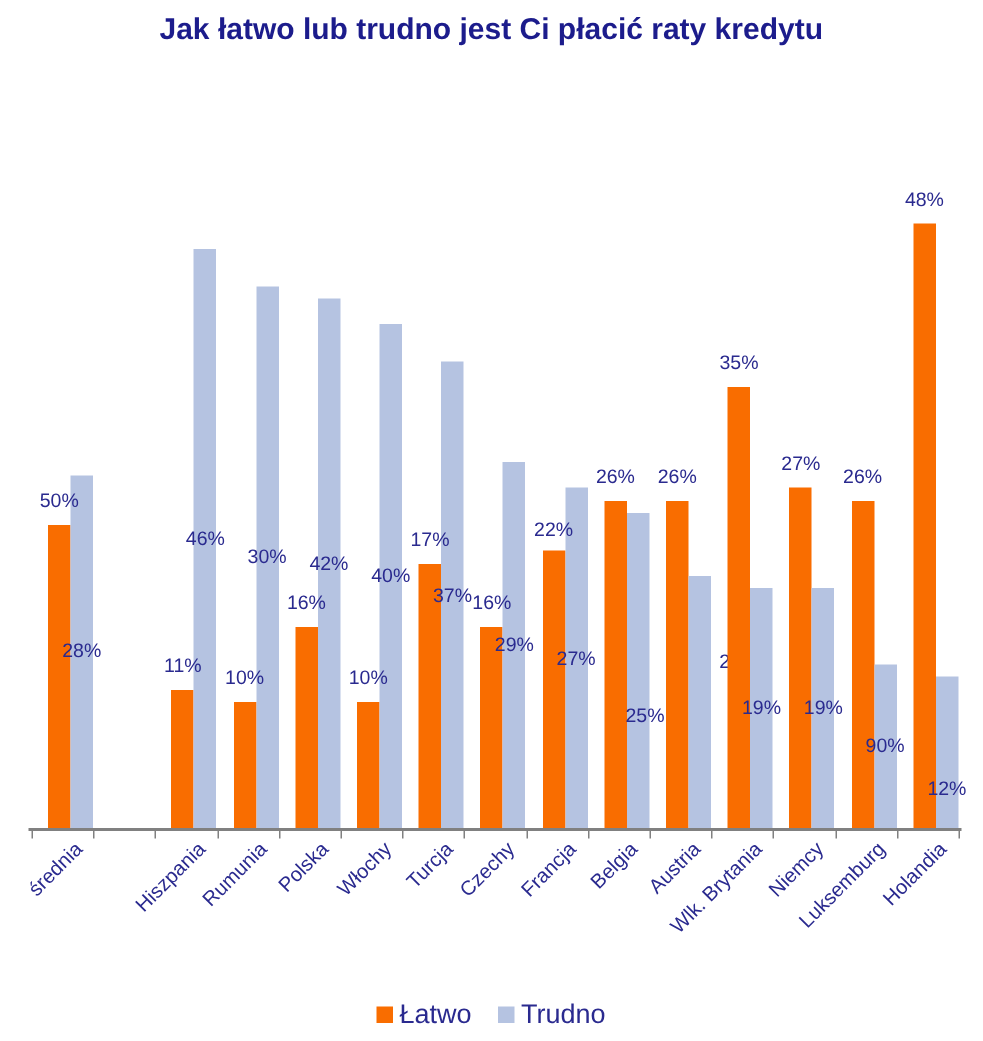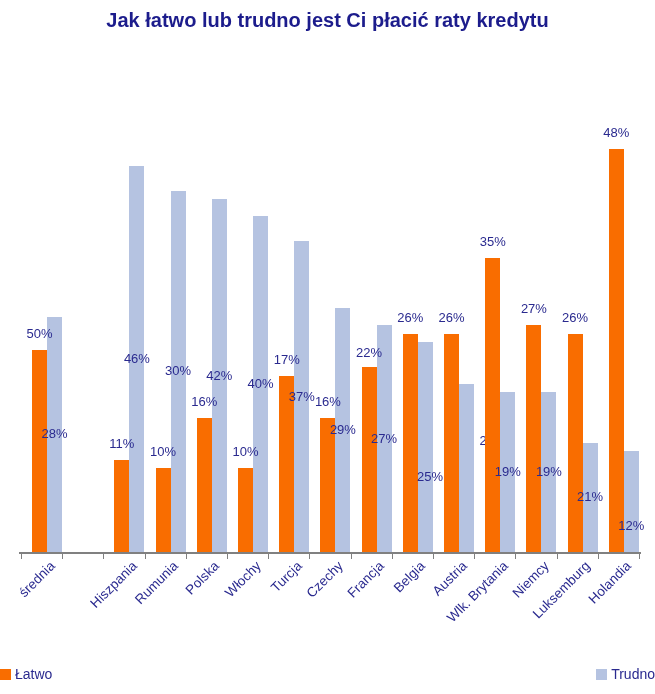--- a/index.html
+++ b/index.html
@@ -30,22 +30,22 @@
     position:absolute;width:110px;
     text-align:right;
     font-size:13.5px;line-height:14px;
     color:var(--text-color,#2A2A8F);
     transform:rotate(-45deg);
     transform-origin:100% 0%;
     white-space:nowrap;
   }
   #legend{
     position:absolute;left:0;right:0;top:666px;
-    display:flex;justify-content:space-between;align-items:center;gap:18px;
-    font-size:14px;color:var(--text-color,#2A2A8F);
+    display:flex;justify-content:center;align-items:center;gap:18px;
+    font-size:18px;color:var(--text-color,#2A2A8F);
   }
   .legend-item{display:flex;align-items:center;gap:4px;}
   .swatch{width:11px;height:11px;display:inline-block;}
 </style>
 </head>
 <body>
 
 <div id="stage" style="--title-color: #1C1C8C; --text-color: #2A2A8F; --axis-color: #808080;">
   <div id="title">
     <div>Jak łatwo lub trudno jest Ci płacić raty kredytu</div>
@@ -125,21 +125,21 @@
       <div class="vlabel" style="left: 484.7px; top: 464.2px;">19%</div>
       <div class="cat-label" style="left: 390.8px; top: 559px;">Wlk. Brytania</div>
       <div class="bar" style="left: 526.4px; top: 325.2px; width: 15px; height: 226.8px; background: rgb(249, 109, 0);"></div>
       <div class="bar" style="left: 541.4px; top: 392.4px; width: 15px; height: 159.6px; background: rgb(181, 195, 225);"></div>
       <div class="vlabel" style="left: 510.9px; top: 301.2px;">27%</div>
       <div class="vlabel" style="left: 525.9px; top: 464.2px;">19%</div>
       <div class="cat-label" style="left: 432px; top: 559px;">Niemcy</div>
       <div class="bar" style="left: 567.6px; top: 333.6px; width: 15px; height: 218.4px; background: rgb(249, 109, 0);"></div>
       <div class="bar" style="left: 582.6px; top: 442.8px; width: 15px; height: 109.2px; background: rgb(181, 195, 225);"></div>
       <div class="vlabel" style="left: 552.1px; top: 309.6px;">26%</div>
-      <div class="vlabel" style="left: 567.1px; top: 489.4px;">21%</div>
+      <div class="vlabel" style="left: 567.1px; top: 489.4px;">90%</div>
       <div class="cat-label" style="left: 473.2px; top: 559px;">Luksemburg</div>
       <div class="bar" style="left: 608.8px; top: 148.8px; width: 15px; height: 403.2px; background: rgb(249, 109, 0);"></div>
       <div class="bar" style="left: 623.8px; top: 451.2px; width: 15px; height: 100.8px; background: rgb(181, 195, 225);"></div>
       <div class="vlabel" style="left: 593.3px; top: 124.8px;">48%</div>
       <div class="vlabel" style="left: 608.3px; top: 518px;">12%</div>
       <div class="cat-label" style="left: 514.4px; top: 559px;">Holandia</div>
     </div>
 
   <div id="legend">
     <div class="legend-item">

